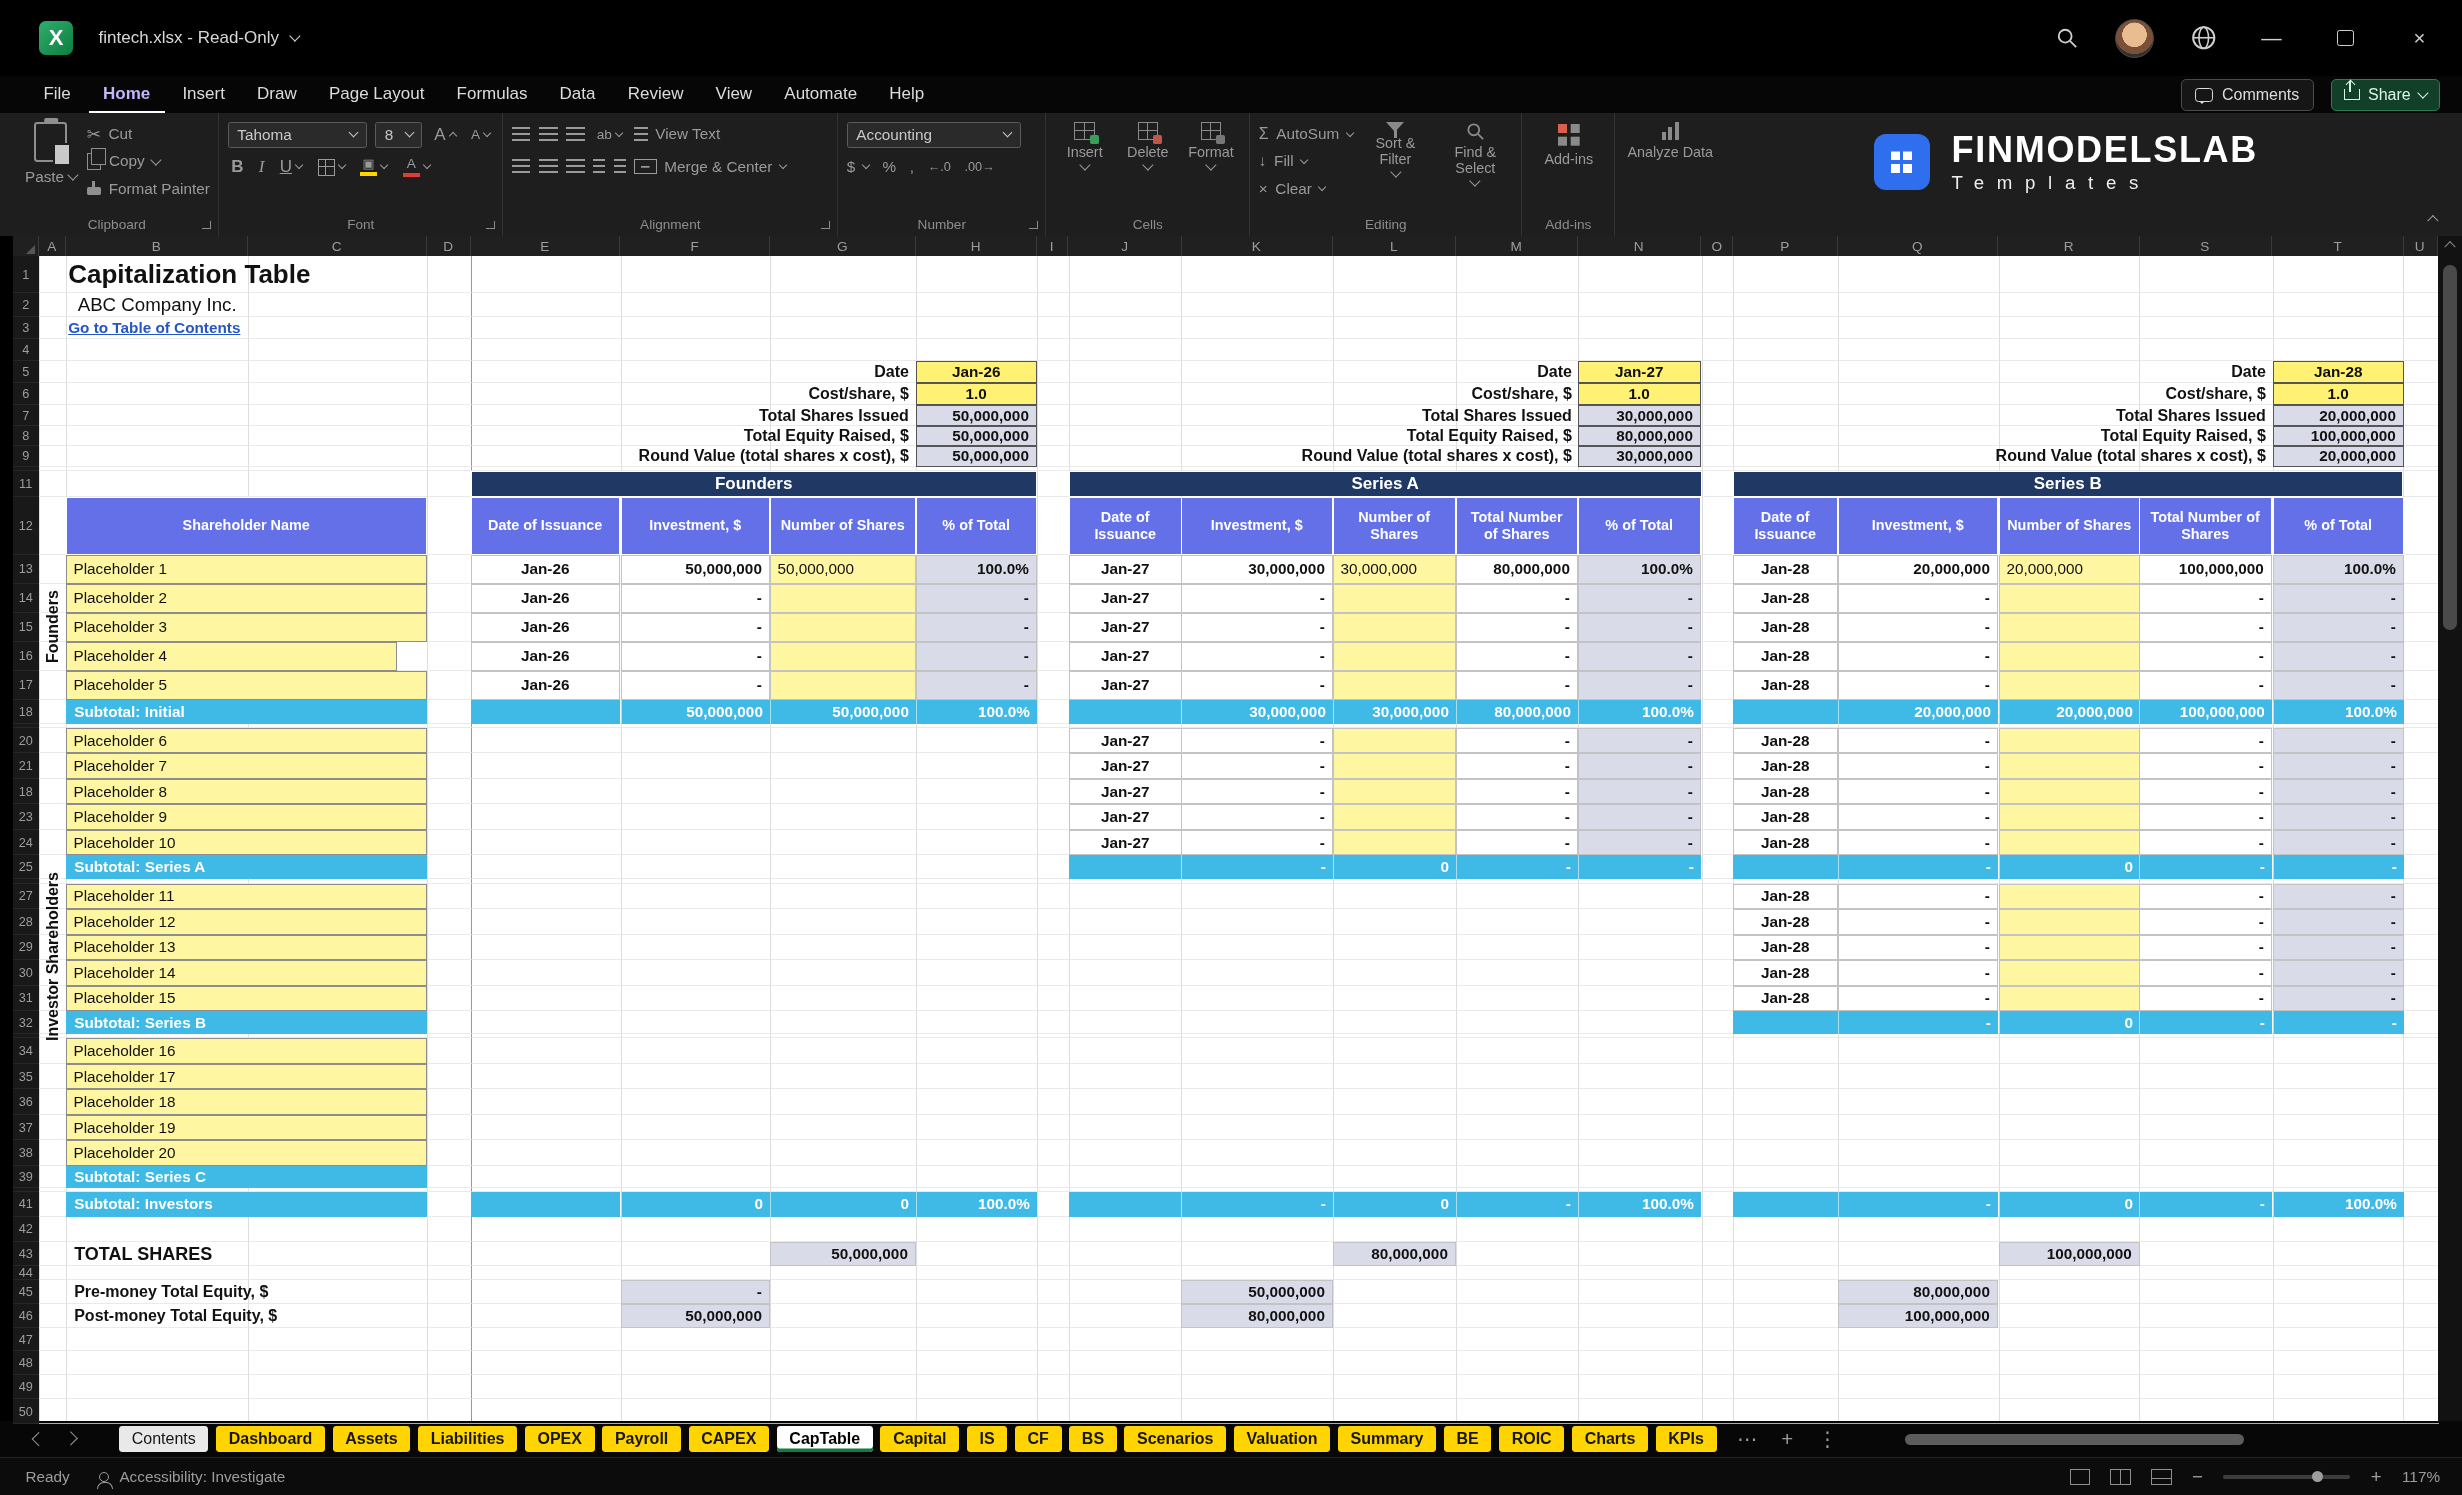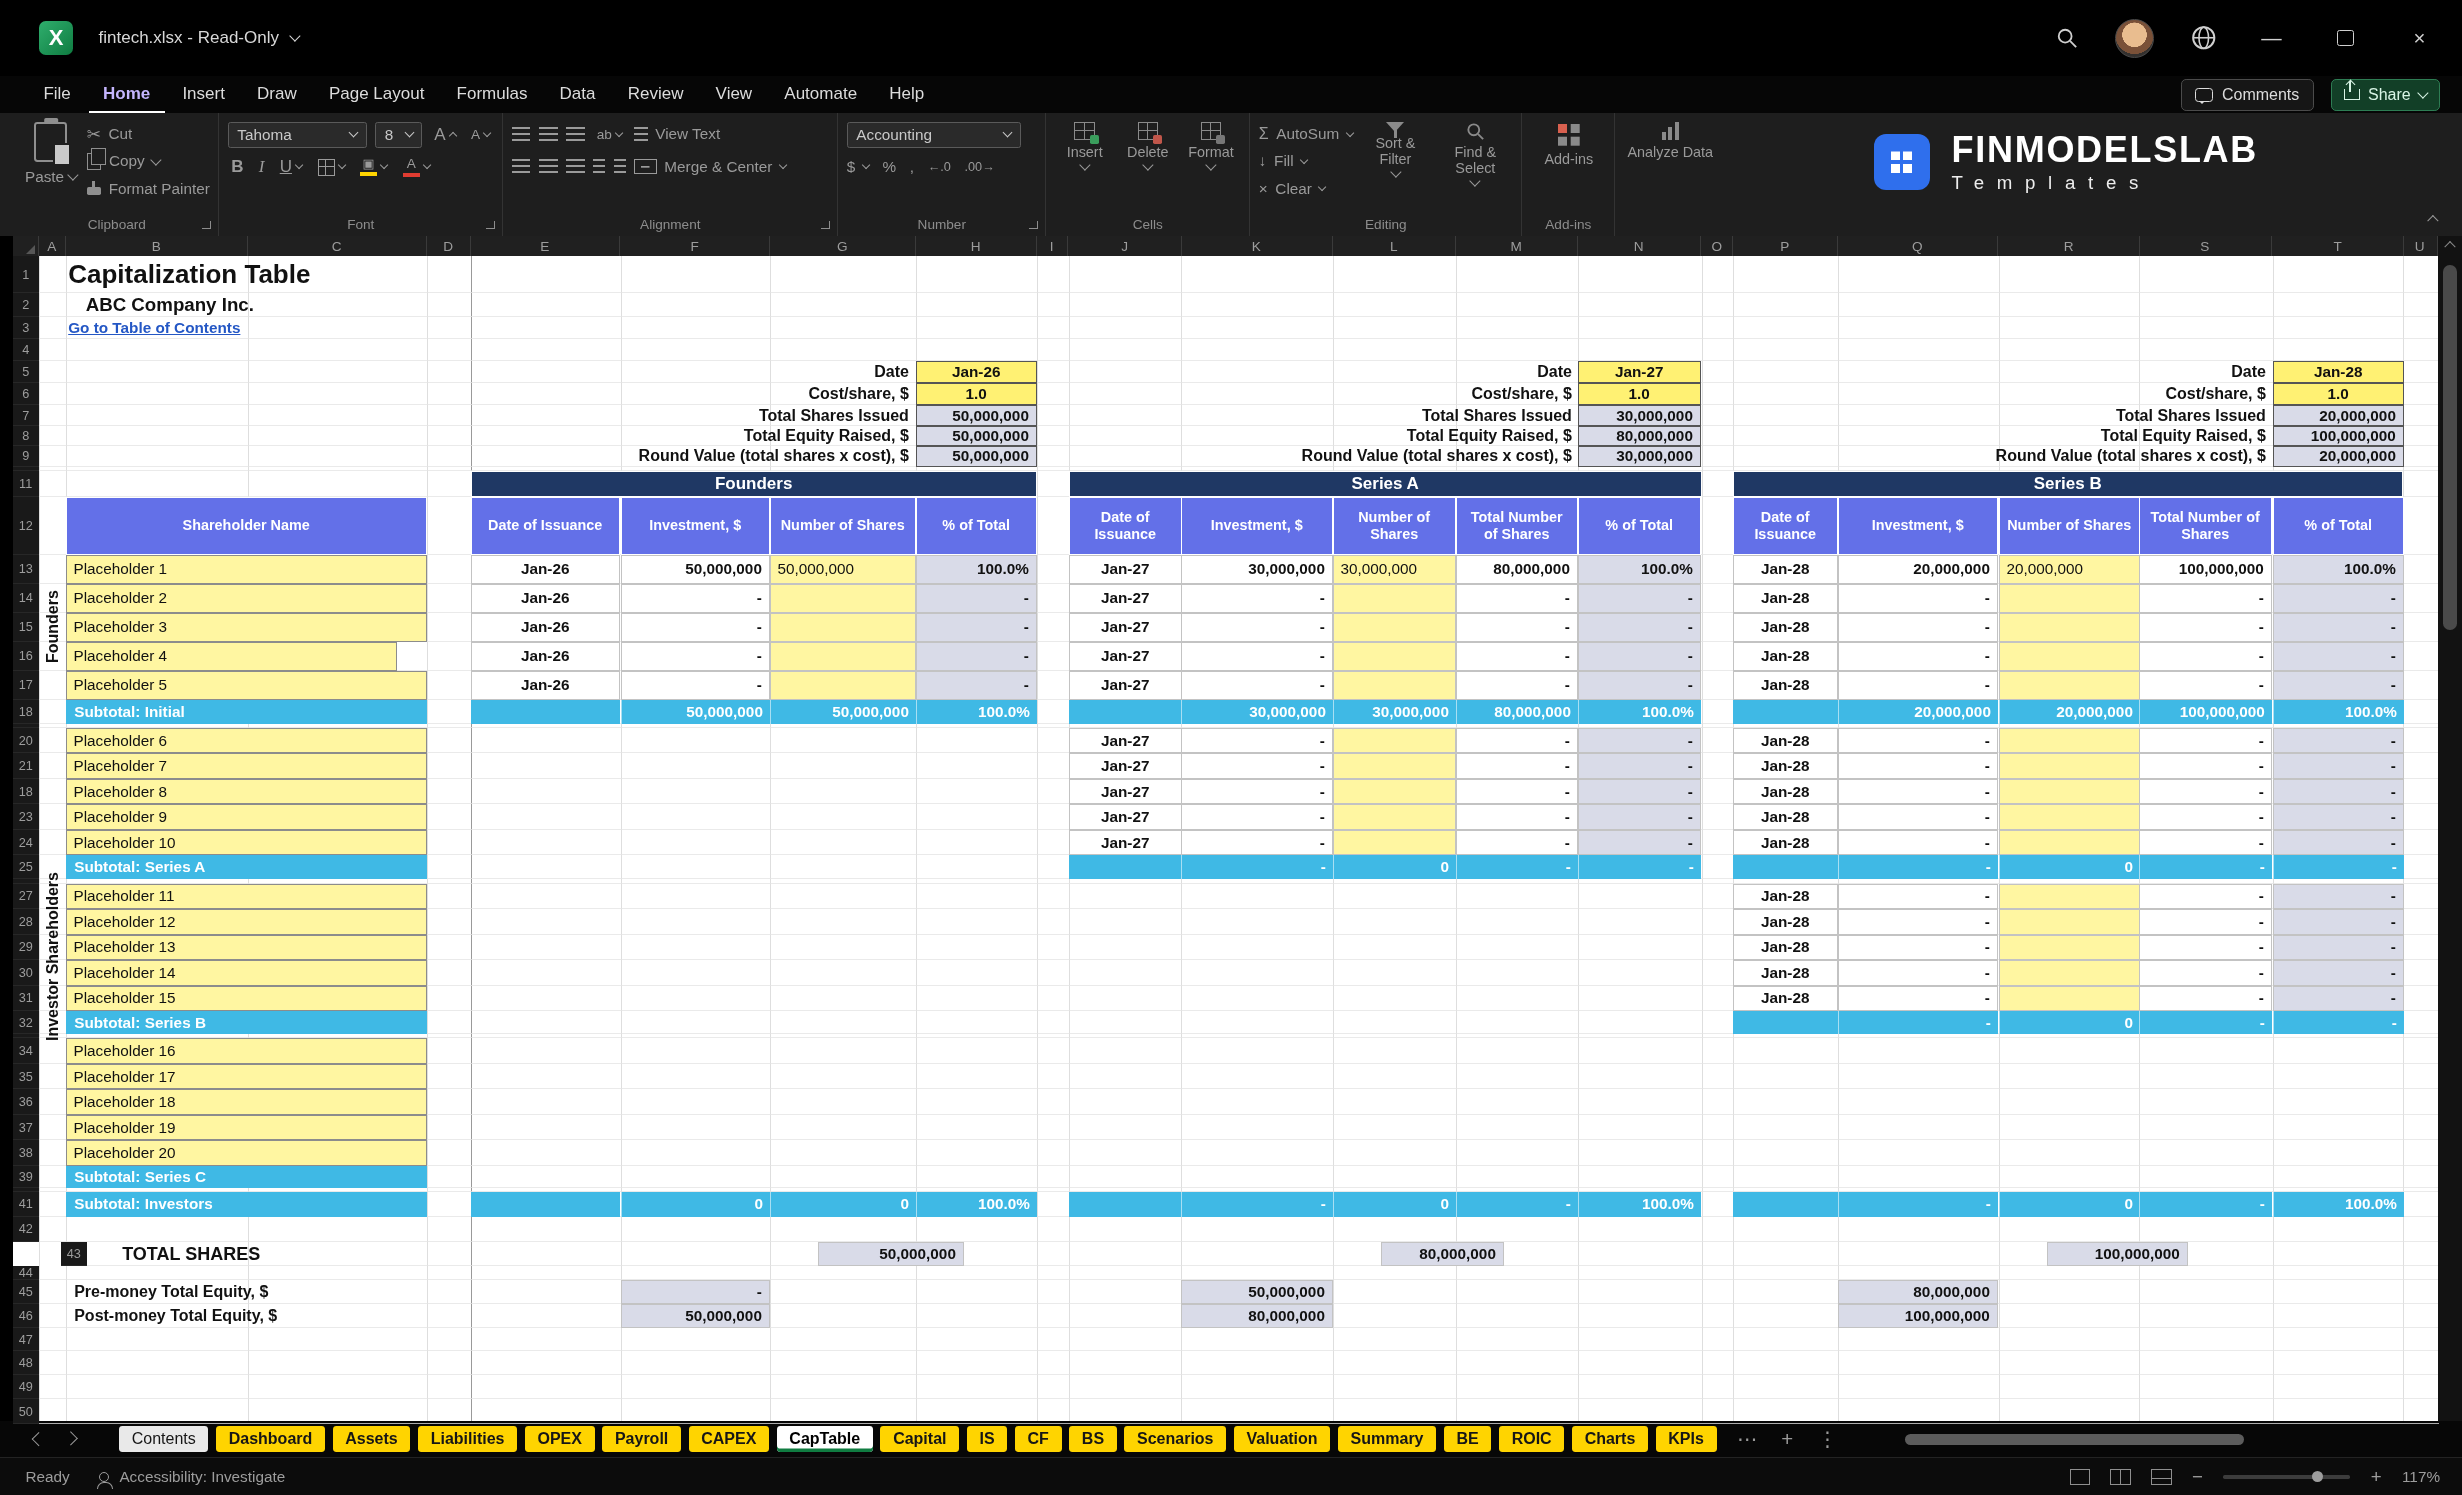--- a/index.html
+++ b/index.html
@@ -89,21 +89,21 @@
   .corner{position:absolute;left:0;top:0;width:26px;height:20.4px;border-right:0.8px solid #3a3a3a;box-sizing:border-box;}
   .corner::after{content:"";position:absolute;right:2.5px;bottom:2.5px;border-left:9.3px solid transparent;border-bottom:9.3px solid #565656;}
   #grid{position:absolute;left:0;top:20.4px;width:100%;height:1165px;background:#fff;}
   #gridlines{position:absolute;left:0;top:0;width:100%;height:100%;z-index:0;}
   .vline{position:absolute;top:0;height:100%;width:0.8px;background:#dedede;}
   .vline.freeze{background:#999;width:1.7px;}
   .grow{position:relative;box-shadow:inset 0 -0.8px 0 #e3e3e3;z-index:1;}
   .rnum{position:absolute;left:0;top:0;bottom:0;width:26px;background:#191919;color:#9d9d9d;display:flex;align-items:center;justify-content:center;font-size:12.7px;box-shadow:inset 0 -0.8px 0 #2c2c2c;z-index:3;}
   .cell{position:absolute;top:0;bottom:0;z-index:2;display:flex;align-items:center;font-size:15.3px;color:#111;padding:0 6.8px;box-sizing:border-box;white-space:nowrap;}
   .title{font-size:26px;font-weight:bold;padding-left:2.5px;}
-  .subtitle{font-size:18.7px;font-weight:bold;padding-left:20px;}
+  .subtitle{font-size:18.7px;font-weight:normal;padding-left:12px;}
   .toclink{color:#2457c5;font-weight:bold;text-decoration:underline;font-size:15.3px;padding-left:2.5px;}
   .ilbl{justify-content:flex-end;font-weight:bold;font-size:16px;}
   .iyel{background:#fff173;border:0.8px solid #555;justify-content:center;font-weight:bold;}
   .igry{background:#d9dbe8;border:0.8px solid #555;justify-content:flex-end;font-weight:bold;}
   .sec{background:#1f3864;color:#fff;justify-content:center;font-weight:bold;font-size:17px;border:0.8px solid #fff;}
   .ch{background:#6370e8;color:#fff;justify-content:center;text-align:center;font-weight:bold;font-size:14.4px;white-space:normal;line-height:1.15;border:0.8px solid #fff;}
   .ph{background:#fff6a1;border:0.8px solid #8c8c8c;font-size:15.3px;}
   .d{justify-content:center;font-weight:bold;border:0.8px solid #c3c3c3;background:#fff;}
   .n{justify-content:flex-end;font-weight:bold;border:0.8px solid #c3c3c3;background:#fff;}
   .yc{background:#fff6a1;border:0.8px solid #c3c3c3;}
@@ -866,21 +866,21 @@
             <div class="cell sv" style="left: 1565px; width: 123px;">100.0%</div>
             <div class="cell sc" style="left: 1720px; width: 105px;"></div>
             <div class="cell sv" style="left: 1825px; width: 160px;">-</div>
             <div class="cell sv" style="left: 1986px; width: 141px;">0</div>
             <div class="cell sv" style="left: 2126px; width: 133px;">-</div>
             <div class="cell sv" style="left: 2260px; width: 131px;">100.0%</div>
           </div>
           <div class="grow" style="height: 25.5px;">
             <div class="rnum">42</div>
           </div>
-          <div class="grow" style="height: 24px; margin-left: 48px;">
+          <div class="grow" style="height: 24px;">
             <div class="rnum">43</div>
             <div class="cell heavy" style="left: 53px; width: 361px;">TOTAL SHARES</div>
             <div class="cell tot" style="left: 757px; width: 146px;">50,000,000</div>
             <div class="cell tot" style="left: 1320px; width: 123px;">80,000,000</div>
             <div class="cell tot" style="left: 1986px; width: 141px;">100,000,000</div>
           </div>
           <div class="grow" style="height: 14.4px;">
             <div class="rnum">44</div>
           </div>
           <div class="grow" style="height: 24px;">

